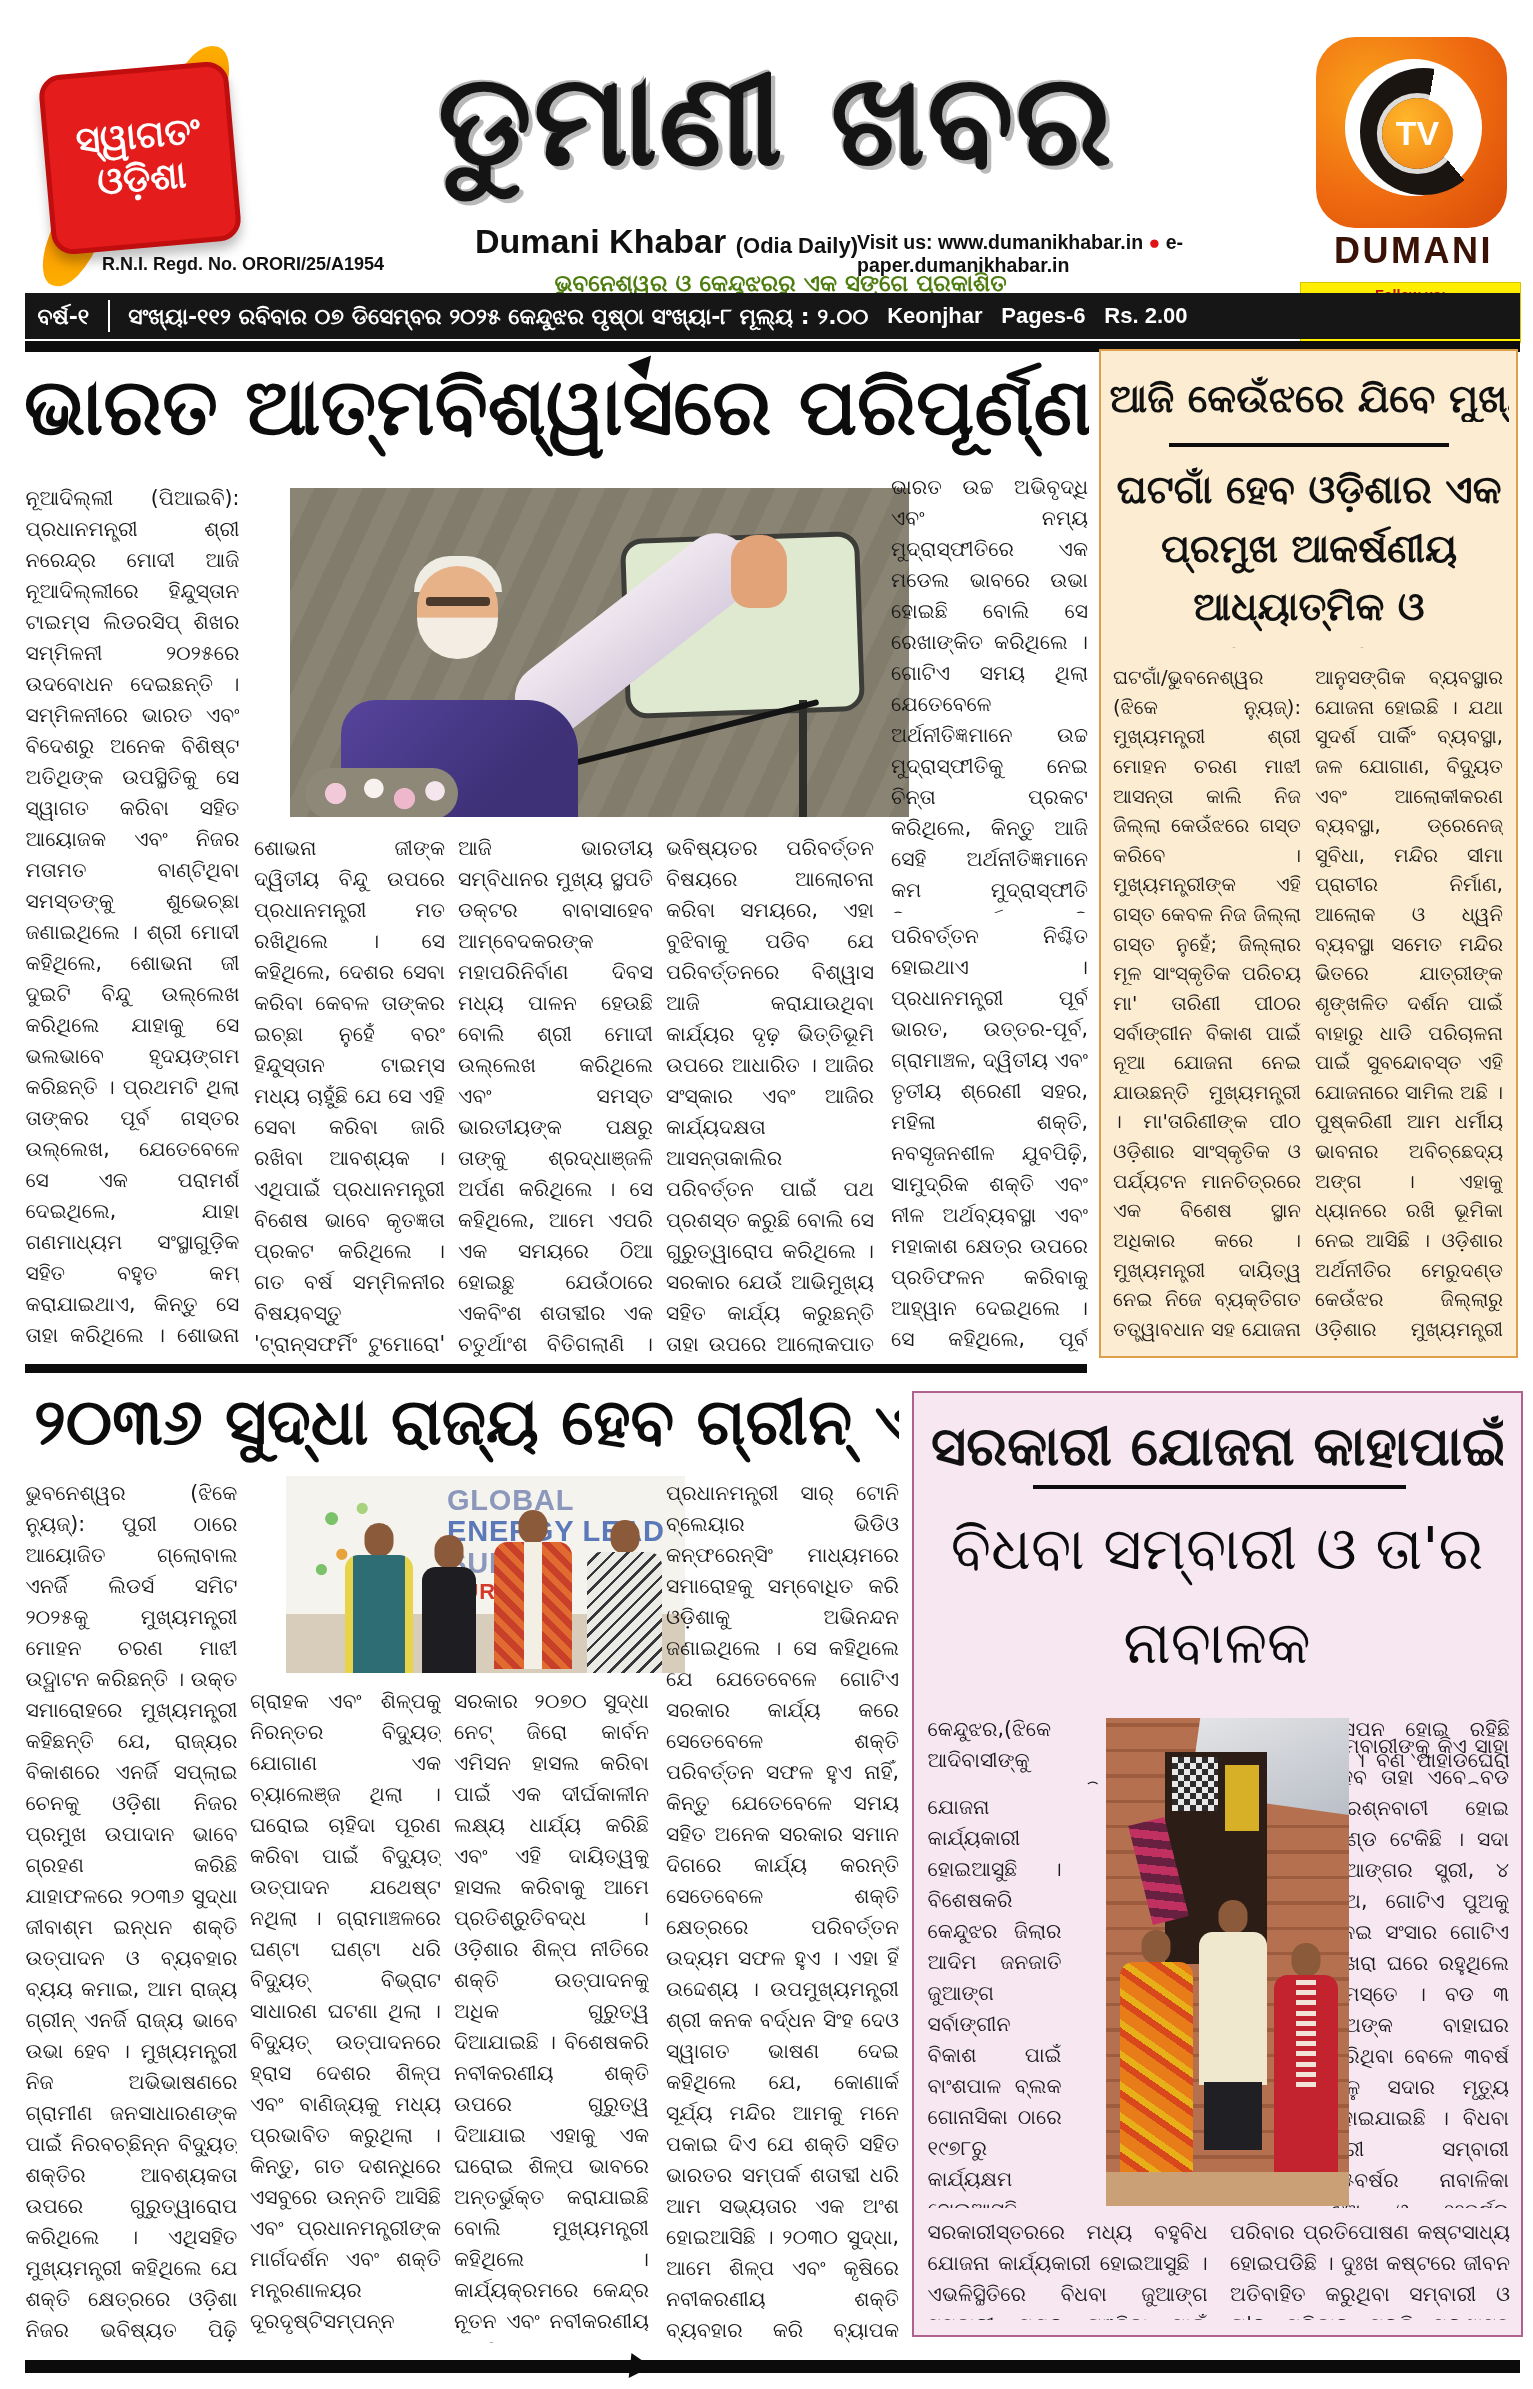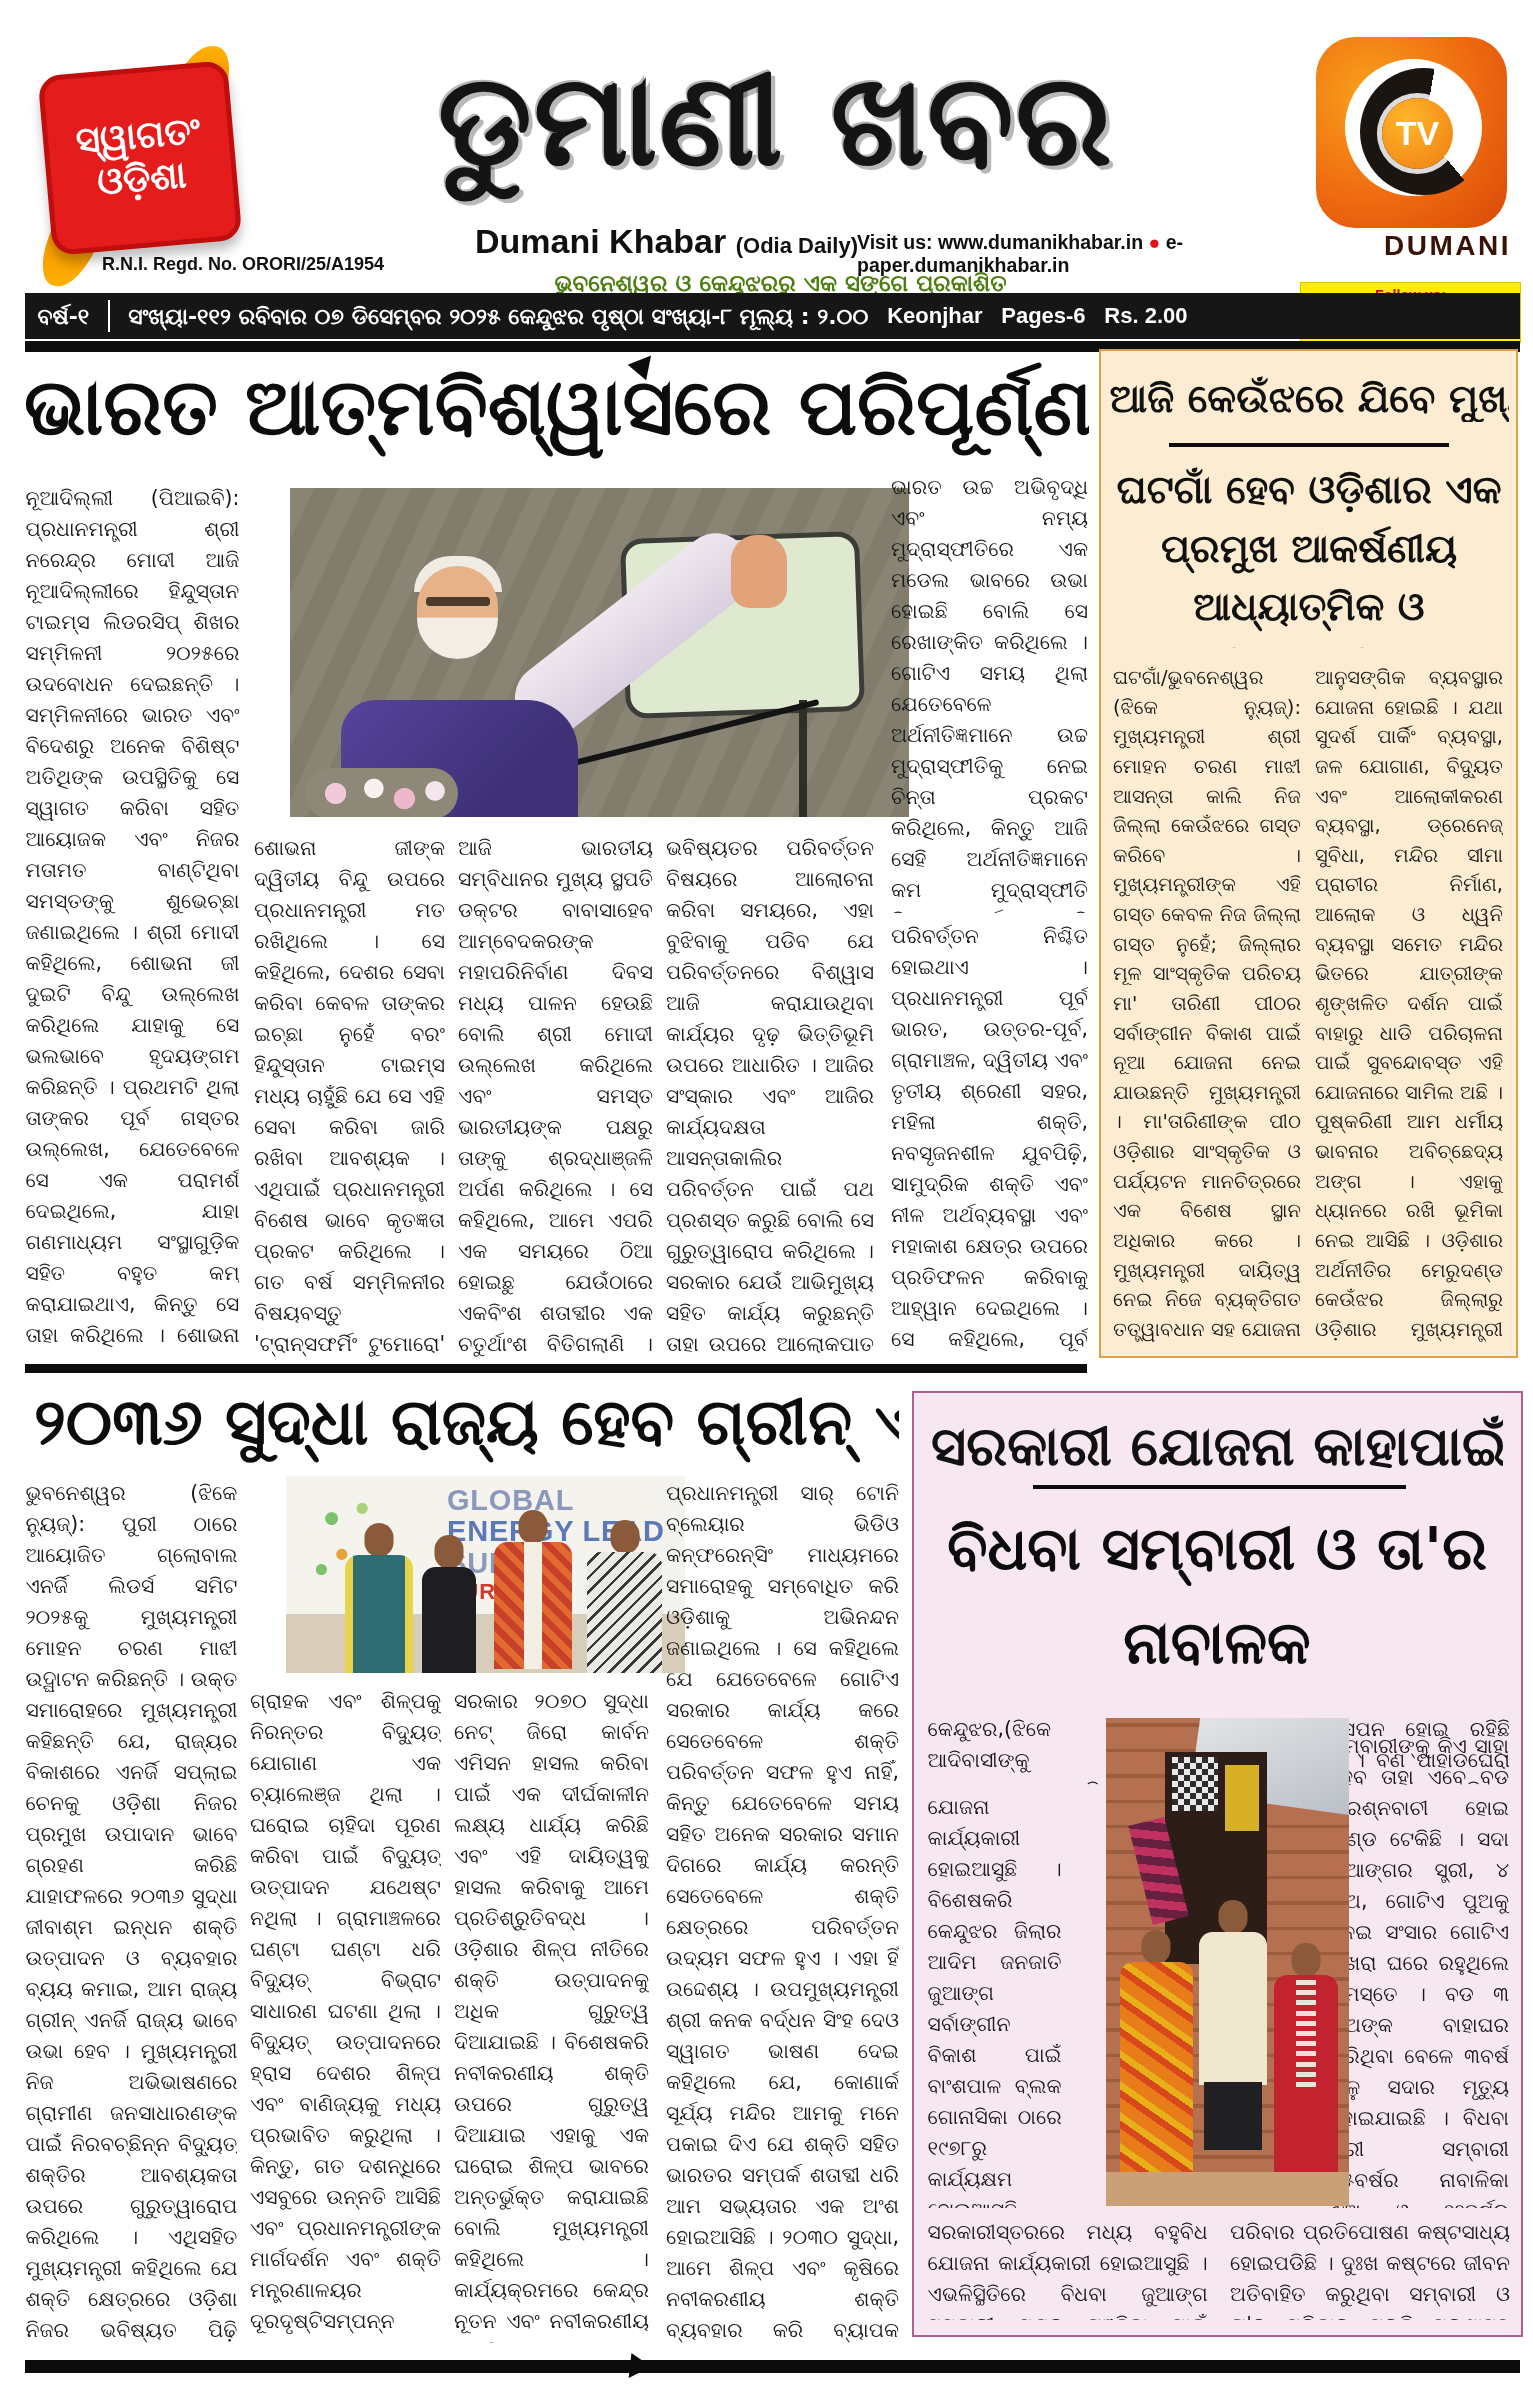--- a/index.html
+++ b/index.html
@@ -35,21 +35,21 @@
   .tv-d{position:absolute;left:0;top:0;width:191px;height:191px;border-radius:39px;
         background:radial-gradient(circle at 28% 30%,#f9a11b,#ef6a10 55%,#d84a08);}
   .tv-d:before{content:"";position:absolute;left:29px;top:22px;width:137px;height:137px;border-radius:50%;
         background:#ffffff;}
   .tv-d:after{content:"";position:absolute;left:44px;top:30.5px;width:127px;height:127px;border-radius:50%;
         background:conic-gradient(from 140deg,#1b1512 0 230deg,transparent 230deg);}
   .tv-circle{position:absolute;left:66px;top:61px;width:71px;height:71px;border-radius:50%;
         background:radial-gradient(circle at 35% 30%,#ffb62a,#ef7d12);display:flex;align-items:center;
         justify-content:center;color:#fff;font-weight:900;font-size:34px;z-index:3;
         box-shadow:0 0 0 5.1px rgba(255,255,255,.85);}
-  .tv-name{position:absolute;left:0;top:193px;width:195px;text-align:right;font-size:28px;
+  .tv-name{position:absolute;left:0;top:193px;width:195px;text-align:center;font-size:36px;
         font-weight:900;color:#3a1206;letter-spacing:2.5px;}
 
   .followbox{left:1300px;top:282px;width:219px;height:59px;background:#ffee00;border:1.7px solid #d8c400;
         display:flex;flex-direction:column;align-items:center;justify-content:center;}
   .follow-label{font-size:14.4px;font-weight:bold;color:#c21010;line-height:1;}
   .follow-icons{display:flex;align-items:center;gap:8.5px;margin-top:3.4px;}
   .fb{width:30.5px;height:30.5px;background:#2f57a4;color:#fff;font-weight:900;font-size:24px;
       display:flex;align-items:center;justify-content:center;border-radius:3.4px;}
   .yt{display:flex;align-items:center;font-weight:900;}
   .yt .you{color:#1a1a1a;font-size:22px;}
@@ -81,21 +81,21 @@
   .cream-h2{position:absolute;left:12px;top:110px;width:392px;text-align:center;font-size:39px;
         font-weight:900;color:#111;line-height:1.5;height:187px;overflow:hidden;}
   .cream-col{position:absolute;top:312px;height:679px;width:188px;font-size:19.5px;}
 
   
   .pinkbox{left:912px;top:1391px;width:611px;height:946px;background:#f6e7f1;border:2.5px solid #b0618f;box-sizing:border-box;}
   .pink-kicker{position:absolute;left:17px;top:22px;width:572px;text-align:center;font-size:54px;
         font-weight:900;color:#111;white-space:nowrap;overflow:hidden;}
   .pink-rule{position:absolute;left:119px;top:92px;width:373px;height:4.2px;background:#0d0d0d;}
   .pink-h{position:absolute;left:12px;top:109px;width:582px;text-align:center;font-size:59px;
-        font-weight:700;color:#0c0c0c;line-height:1.6;height:204px;overflow:hidden;}
+        font-weight:400;color:#0c0c0c;line-height:1.6;height:204px;overflow:hidden;}
 
   
   .photo{overflow:hidden;margin-left:36px;}
   .photo1{left:254px;top:488px;width:619px;height:329px;background:
       repeating-linear-gradient(115deg,#8a8474 0 22px,#827c6d 22px 44px);}
   .p1-prompter{position:absolute;right:47px;top:47px;width:229px;height:170px;background:#dfe9cf;
       border:5.1px solid #3c3c38;border-radius:22px;transform:rotate(-2deg);}
   .p1-standpole{position:absolute;right:102px;top:212px;width:8.5px;height:119px;background:#2e2e2a;}
   .p1-micarm{position:absolute;left:178px;top:254px;width:356px;height:6px;background:#141414;
       border-radius:3.4px;transform:rotate(-14deg);}

